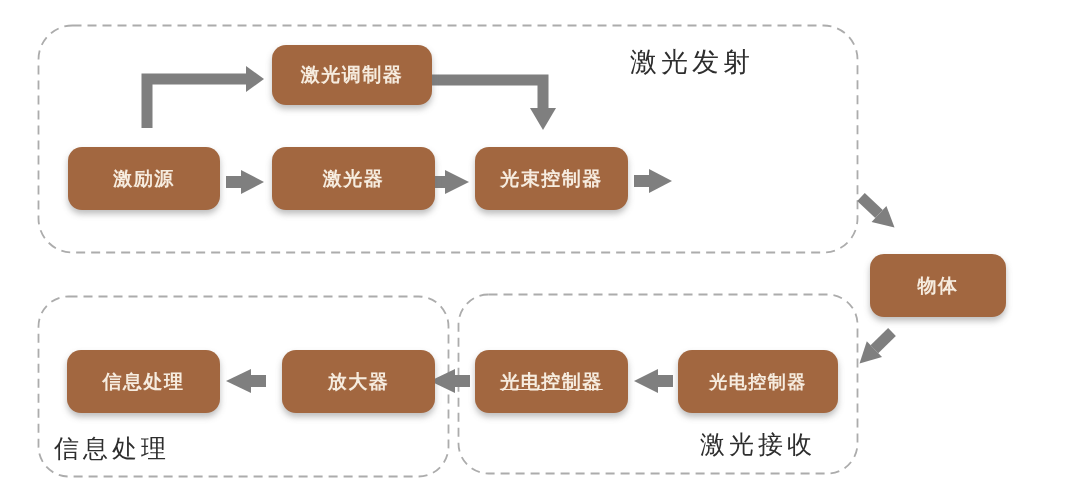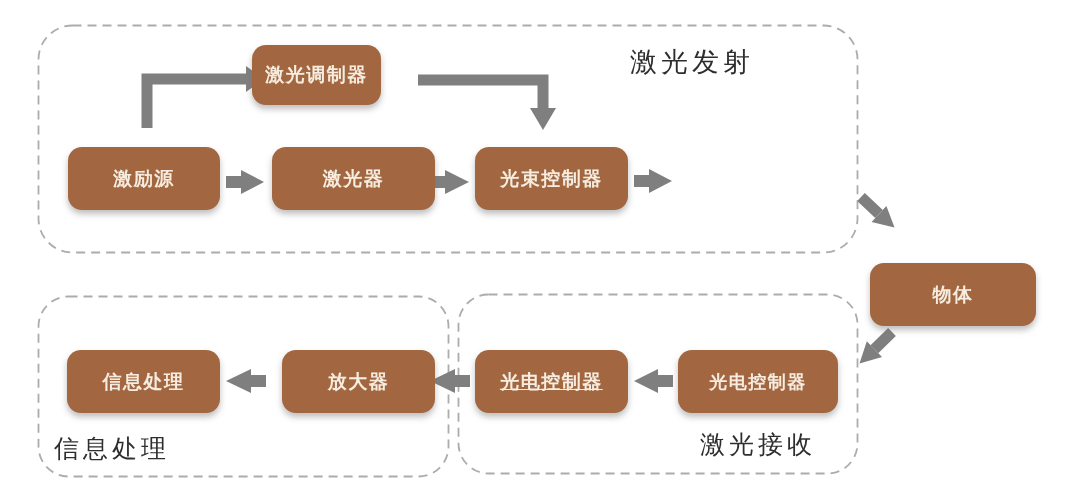--- a/index.html
+++ b/index.html
@@ -16,26 +16,26 @@
   .node {
     position:absolute;
     background:#A26740;
     border-radius:14px;
     color:#F6ECDF;
     display:flex; align-items:center; justify-content:center;
     font-size:19px; font-weight:bold; letter-spacing:1.5px;
     box-shadow:0 4px 6px rgba(110,110,110,0.45);
     white-space:nowrap;
   }
-  .n-modulator   { left:252px; top:45px;  width:129px; height:60px; }
+  .n-modulator   { left:272px; top:45px;  width:160px; height:60px; }
   .n-excitation  { left:68px;  top:147px; width:152px; height:63px; }
   .n-laser       { left:272px; top:147px; width:163px; height:63px; }
   .n-beam        { left:475px; top:147px; width:153px; height:63px; }
   .n-emitopt     { left:670px; top:147px; width:175px; height:63px; font-size:18px; }
-  .n-object      { left:870px; top:263px; width:166px; height:63px; }
+  .n-object      { left:870px; top:254px; width:136px; height:63px; }
   .n-infoproc    { left:67px;  top:350px; width:153px; height:63px; }
   .n-amp         { left:282px; top:350px; width:153px; height:63px; }
   .n-photo       { left:475px; top:350px; width:153px; height:63px;text-decoration:underline; }
   .n-recvopt     { left:678px; top:350px; width:160px; height:63px; font-size:18px; }
   .glabel {
     position:absolute;
     color:#2E2E2E;
     letter-spacing:4px;
     white-space:nowrap;
   }

